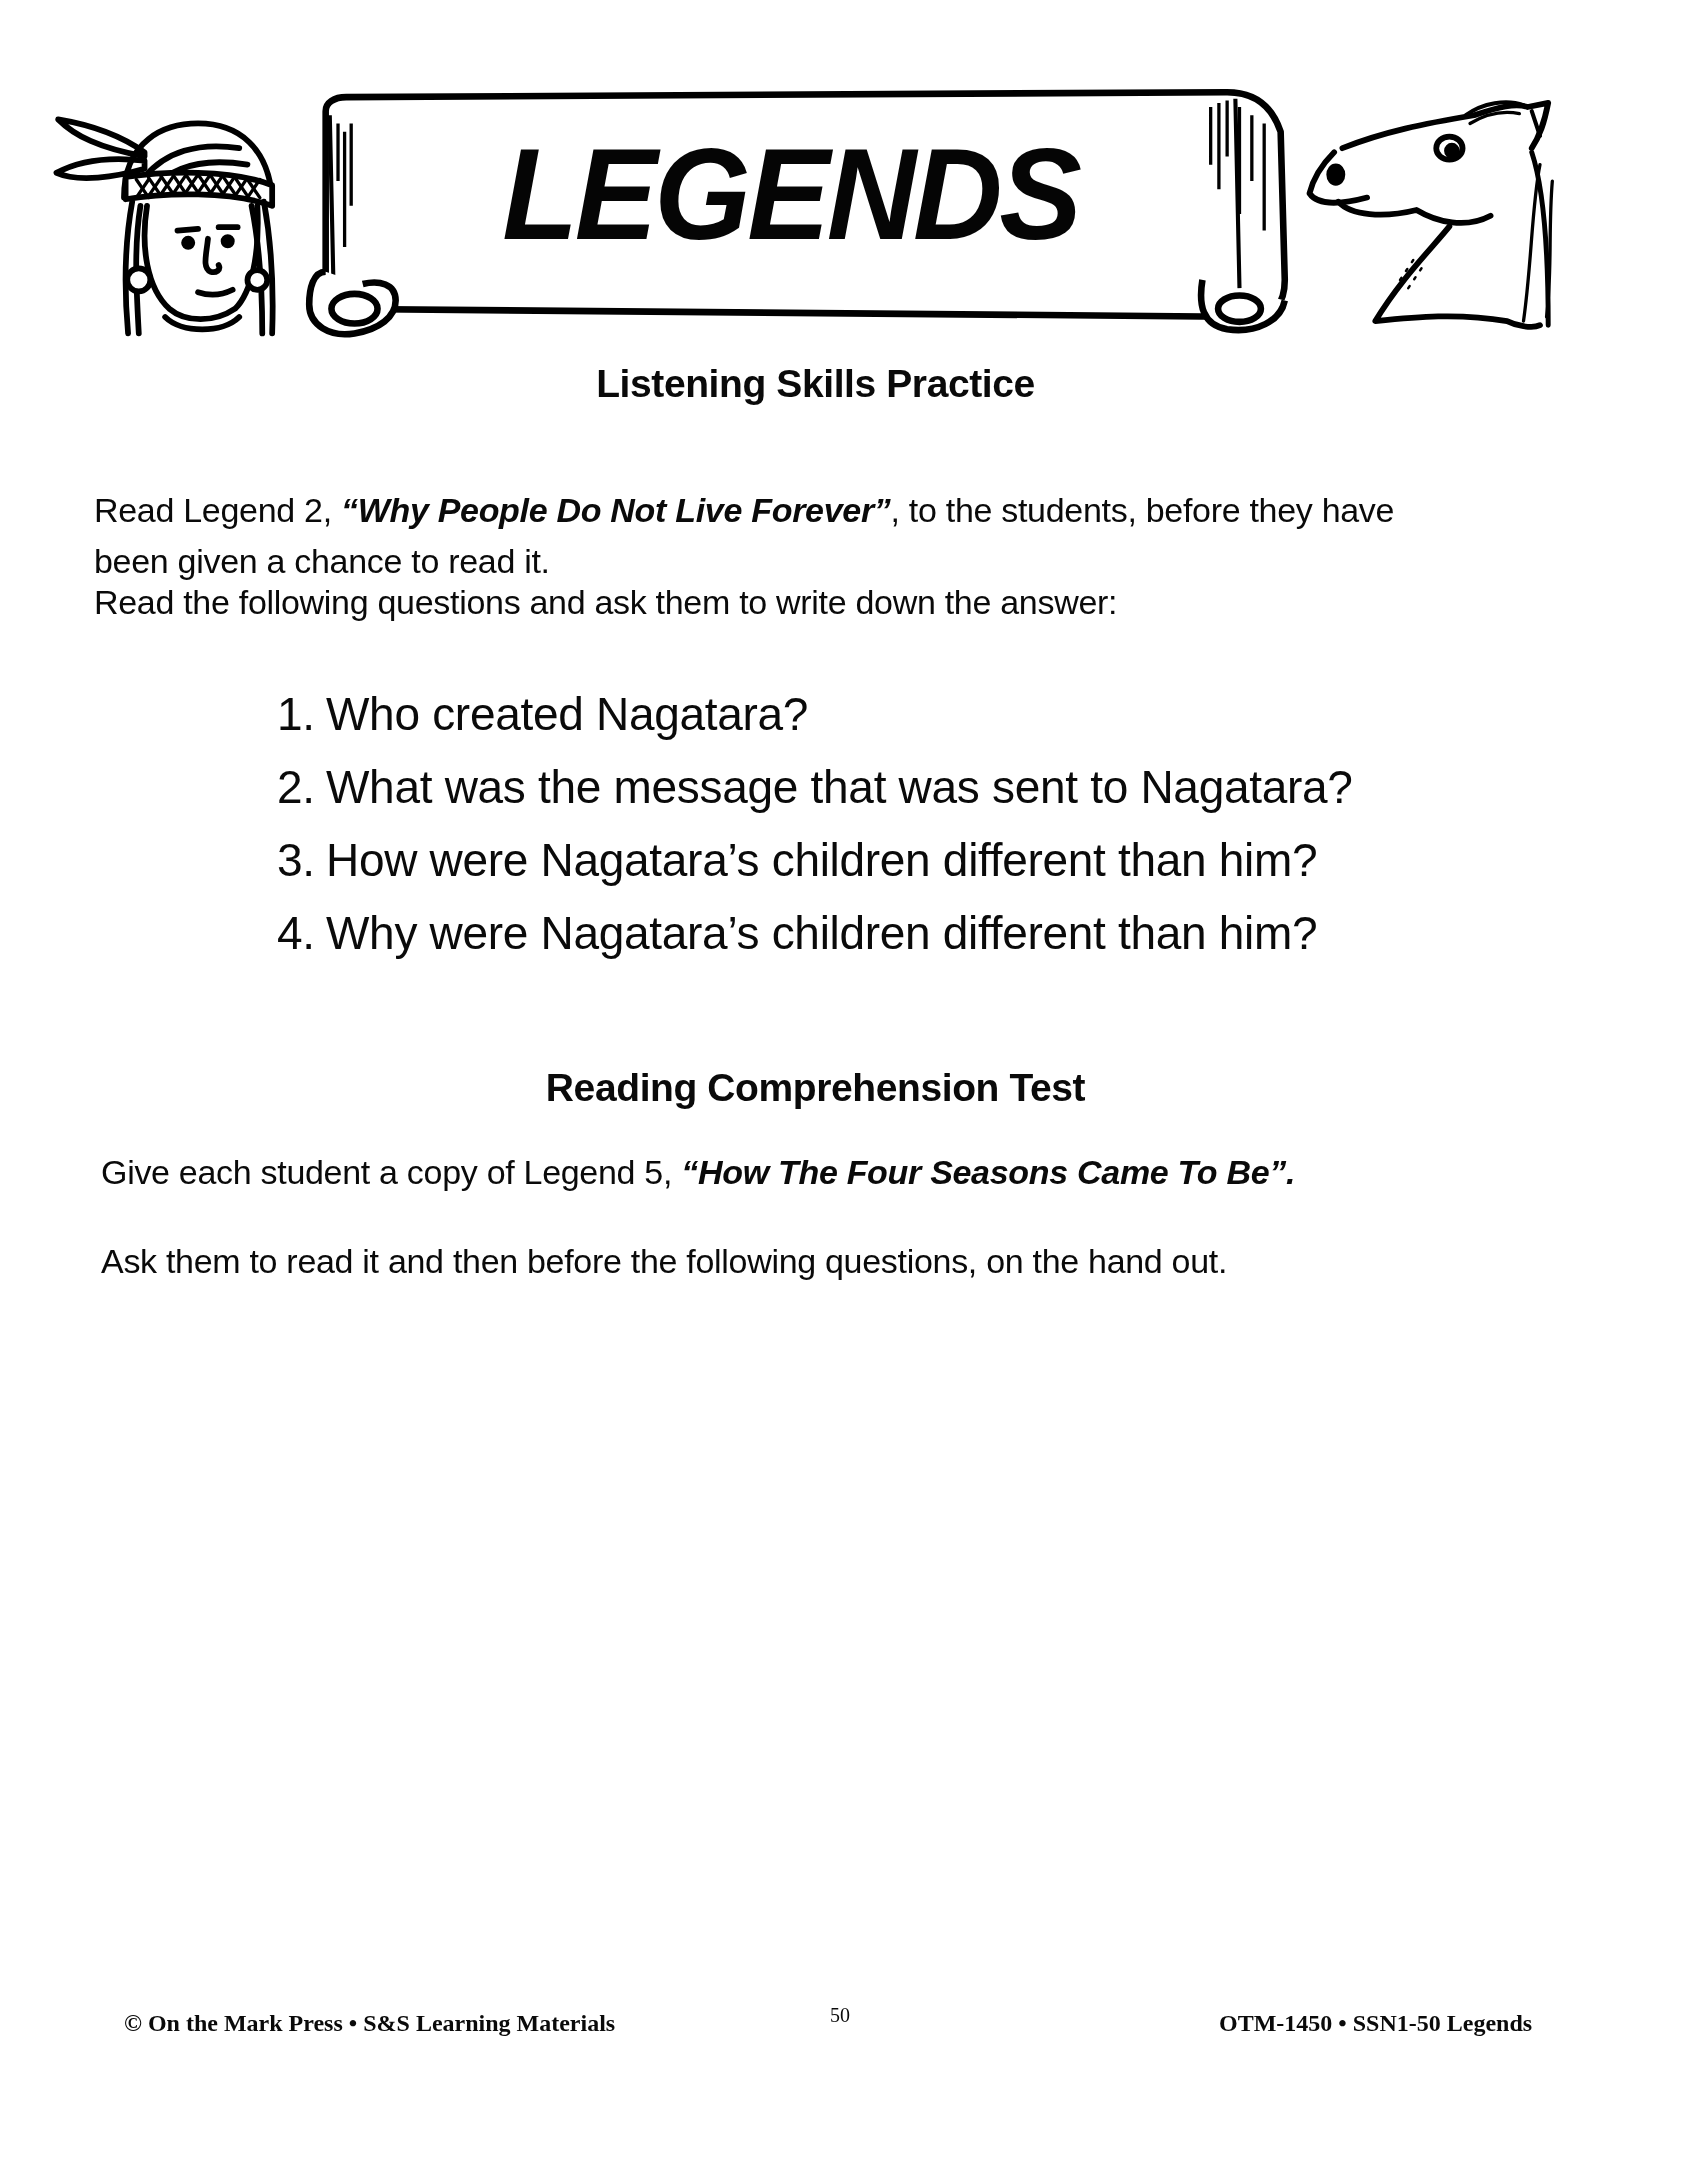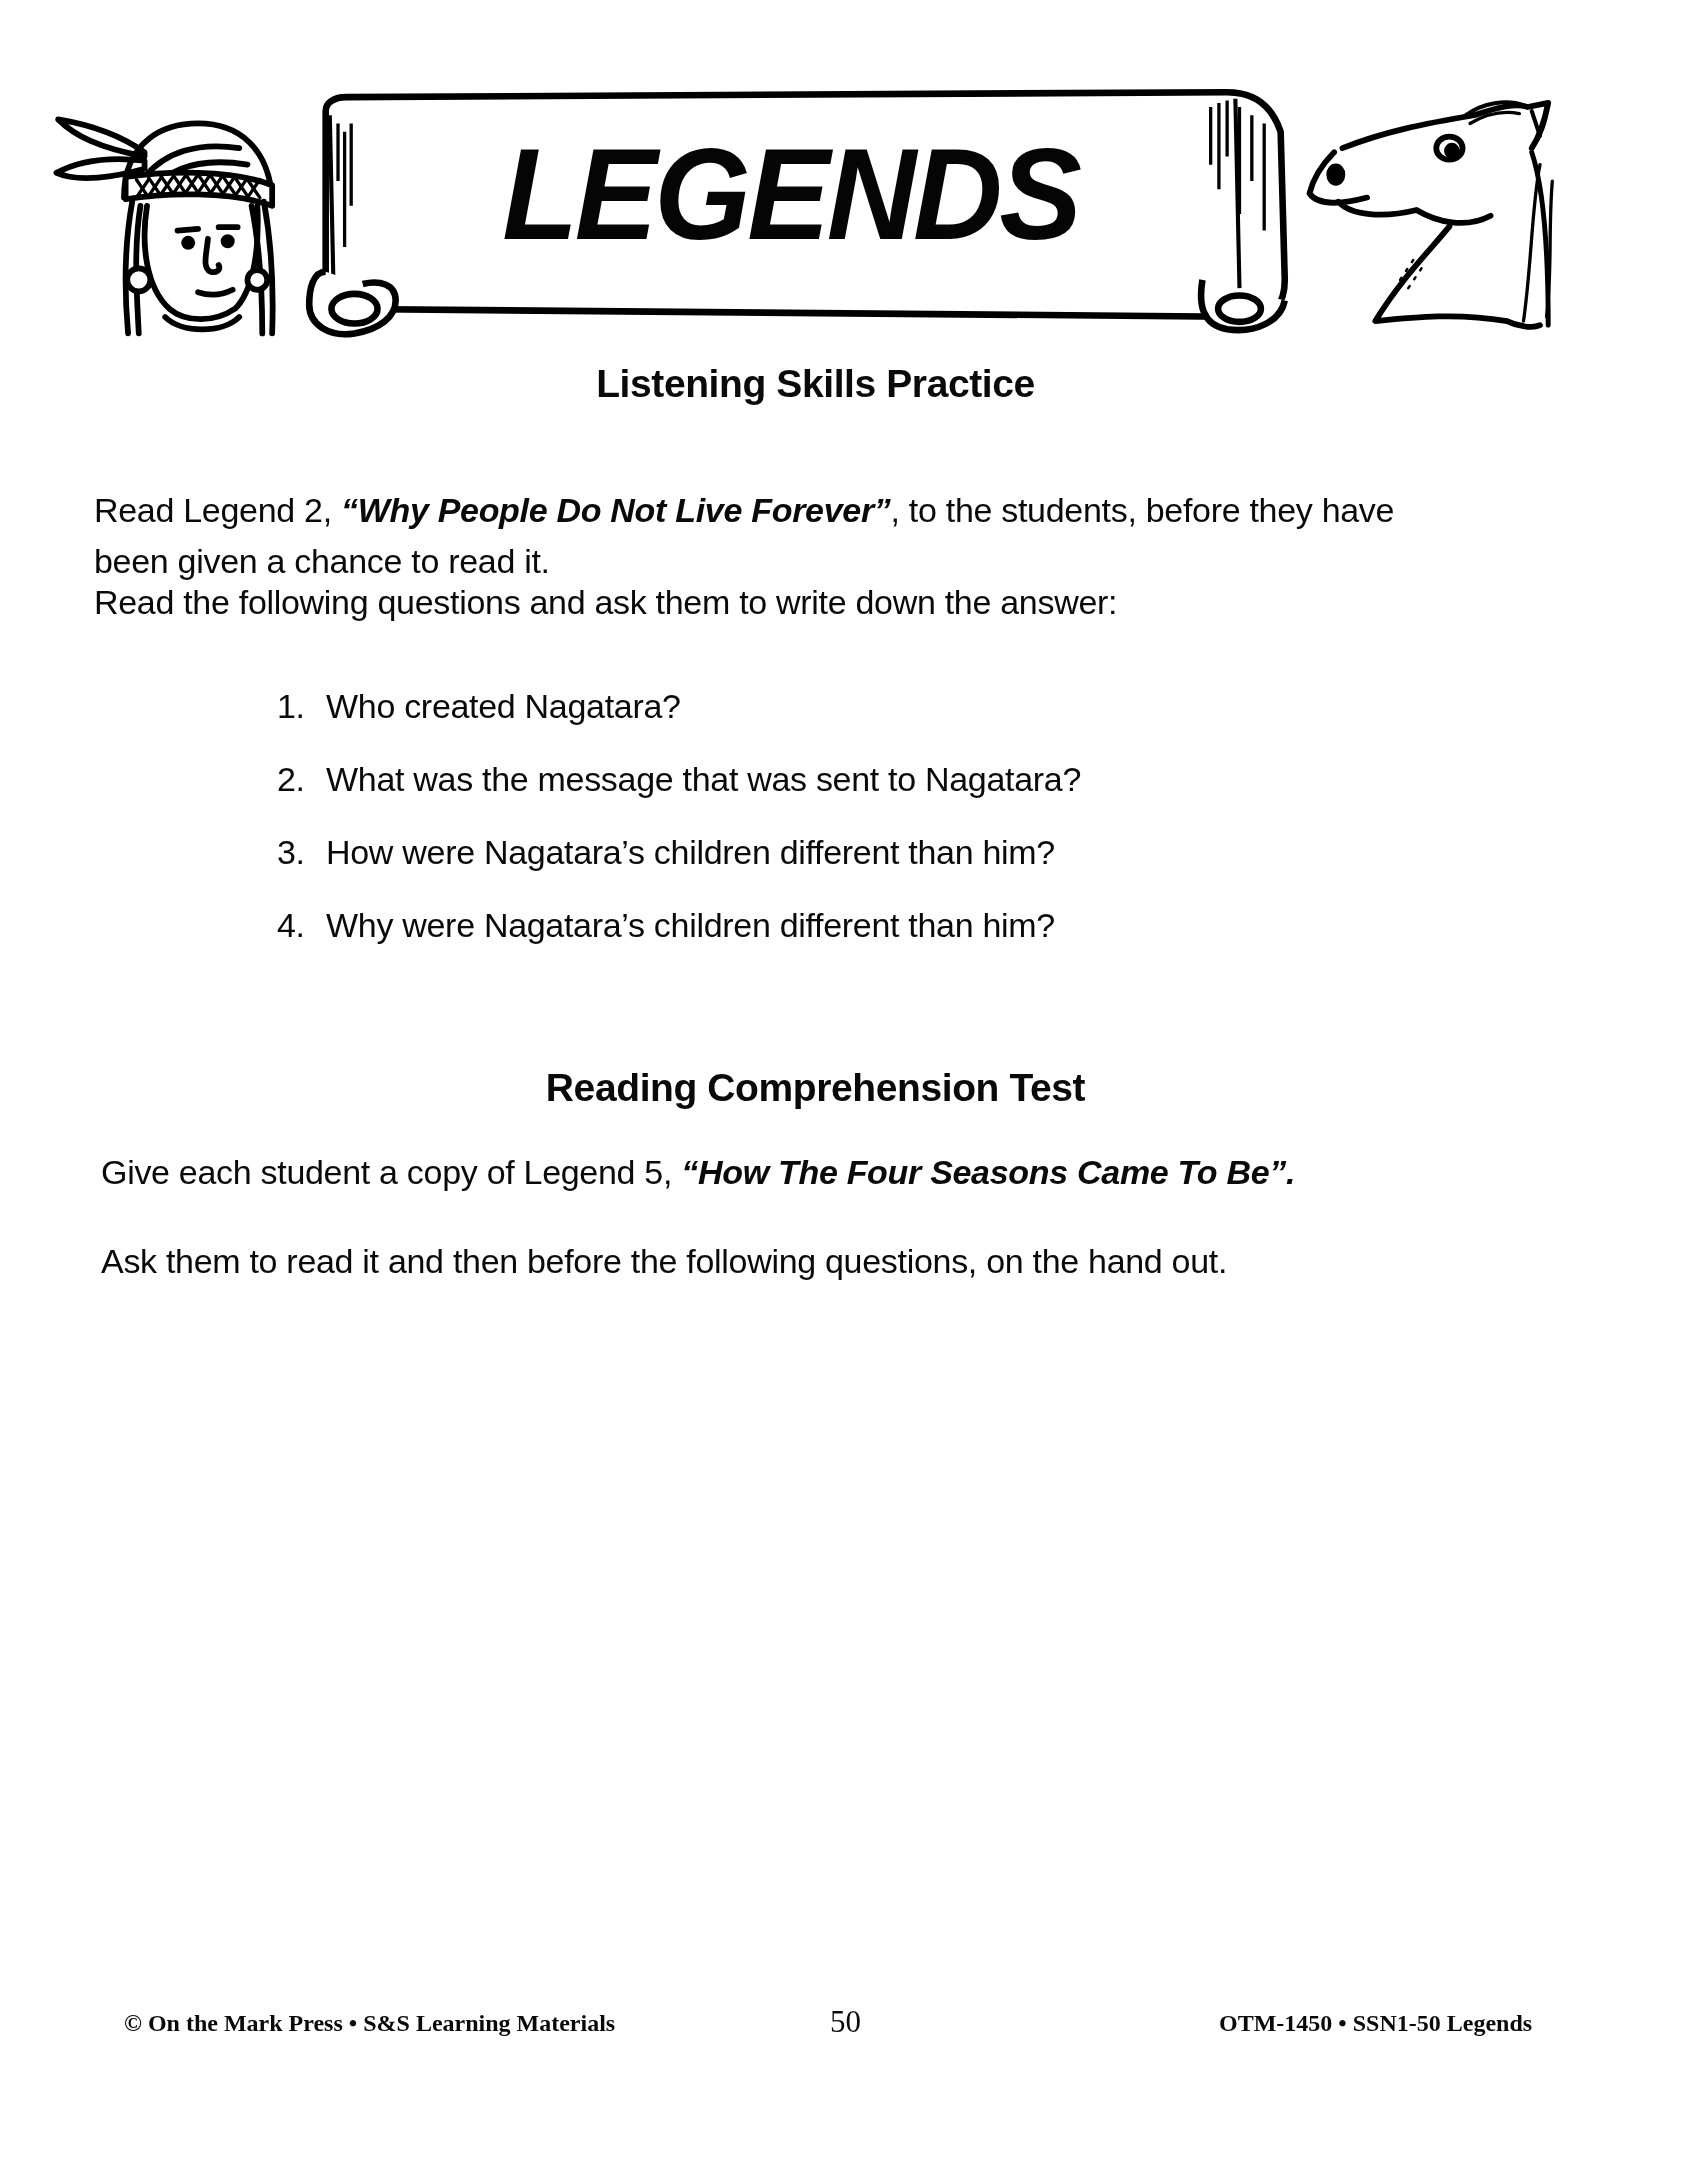--- a/index.html
+++ b/index.html
@@ -13,27 +13,27 @@
   }
   .section-heading {
     position: absolute; left: 0; width: 1631px; text-align: center;
     font-weight: bold; font-size: 39px; letter-spacing: -0.4px; white-space: nowrap; margin-top: 16px;
   }
   .para {
     position: absolute; left: 94px; font-size: 34px; line-height: 51px; letter-spacing: -0.3px; white-space: nowrap;
   }
   .para .em { font-weight: bold; font-style: italic; }
   .question {
-    position: absolute; left: 277px; font-size: 34px; letter-spacing: -0.3px; white-space: nowrap;
+    position: absolute; left: 277px; font-size: 46px; letter-spacing: -0.3px; white-space: nowrap;
   }
   .question .num { display: inline-block; width: 49px; }
   .footer {
     position: absolute; top: 2010px; font-family: "Liberation Serif", serif; font-weight: bold; font-size: 24px; white-space: nowrap;
   }
-  .footer-page { font-weight: normal; font-size: 31px; top: 2004px; }
+  .footer-page { font-weight: normal; font-size: 20px; top: 2004px; }
 </style>
 </head>
 <body>
 
 <svg class="header-art" viewBox="0 0 2048 430" xmlns="http://www.w3.org/2000/svg">
 
   <g fill="none" stroke="#000" stroke-width="7" stroke-linecap="round" stroke-linejoin="round">
 
     <path d="M175 185 C140 160 100 150 70 145 C90 165 120 180 175 190 Z" fill="#fff"></path>
     <path d="M175 195 C130 190 95 195 68 210 C95 222 140 215 175 205 Z" fill="#fff"></path>

